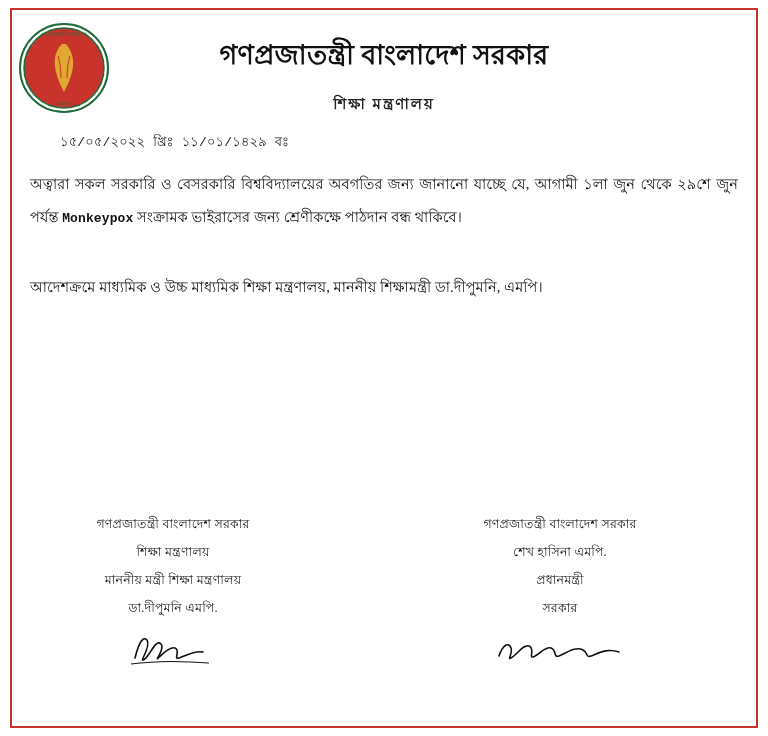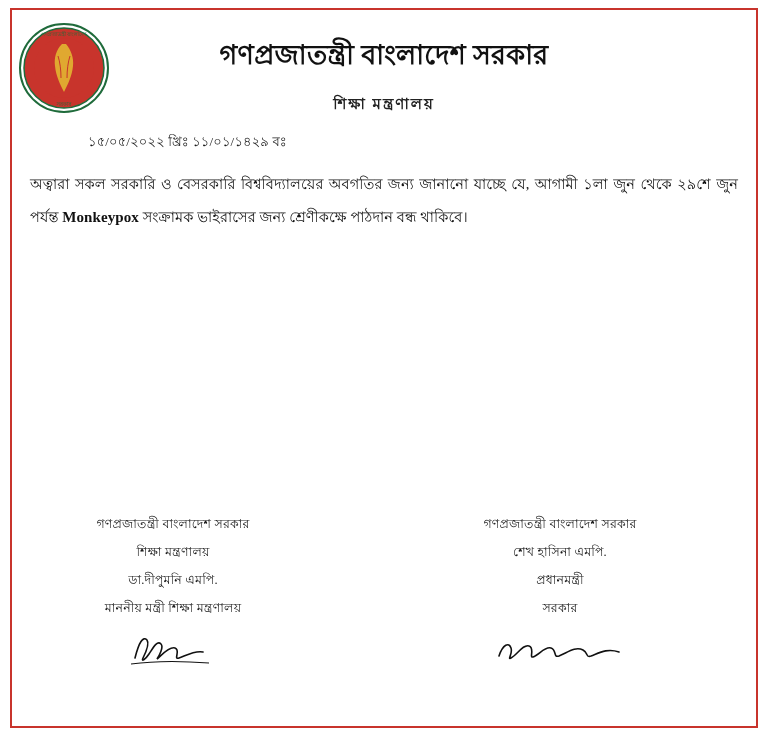--- a/index.html
+++ b/index.html
@@ -65,44 +65,45 @@
     right: 0;
     top: 92px;
     text-align: center;
     font-size: 15px;
     font-weight: bold;
     color: #222222;
     letter-spacing: 2px;
   }
   .doc-date {
     position: absolute;
-    left: 88px;
+    left: 60px;
     top: 132px;
     font-size: 13px;
     color: #1a1a1a;
     letter-spacing: 0.2px;
+    font-family: Liberation Mono, monospace;
   }
 
   
   .body-block {
     position: absolute;
     left: 30px;
     right: 30px;
     top: 168px;
   }
   .body-para {
     font-size: 14.5px;
     line-height: 33px;
     color: #111111;
     text-align: justify;
     letter-spacing: 0.1px;
   }
   .body-para .en {
-    font-family: Liberation Serif, serif;
-    font-size: 15px;
+    font-family: Liberation Mono, monospace;
+    font-size: 13px;
     font-weight: bold;
     margin-top: 40px;
   }
   .order-line {
     position: absolute;
     left: 30px;
     right: 30px;
     top: 272px;
     font-size: 14.5px;
     line-height: 30px;
@@ -161,26 +162,27 @@
   </div>
 
   <div class="doc-title">গণপ্রজাতন্ত্রী বাংলাদেশ সরকার</div>
   <div class="doc-subtitle">শিক্ষা মন্ত্রণালয়</div>
   <div class="doc-date">১৫/০৫/২০২২ খ্রিঃ ১১/০১/১৪২৯ বঃ</div>
 
   <div class="body-block">
     <div class="body-para"><span>অত্বারা সকল সরকারি ও বেসরকারি বিশ্ববিদ্যালয়ের অবগতির জন্য জানানো যাচ্ছে যে, আগামী ১লা জুন থেকে ২৯শে জুন পর্যন্ত </span><span class="en">Monkeypox</span><span> সংক্রামক ভাইরাসের জন্য শ্রেণীকক্ষে পাঠদান বন্ধ থাকিবে।</span></div>
   </div>
 
+  <div class="order-line">আদেশক্রমে মাধ্যমিক ও উচ্চ মাধ্যমিক শিক্ষা মন্ত্রণালয়, মাননীয় শিক্ষামন্ত্রী ডা.দীপুমনি, এমপি।</div>
 
   <div class="sig-left">
     <div class="sig-line">গণপ্রজাতন্ত্রী বাংলাদেশ সরকার</div>
     <div class="sig-line">শিক্ষা মন্ত্রণালয়</div>
+    <div class="sig-line">মাননীয় মন্ত্রী শিক্ষা মন্ত্রণালয়</div>
     <div class="sig-line">ডা.দীপুমনি এমপি.</div>
-    <div class="sig-line">মাননীয় মন্ত্রী শিক্ষা মন্ত্রণালয়</div>
     <div class="signature">
       <svg width="120" height="42" viewBox="0 0 120 42">
         <path d="M22 30 C26 14 30 8 34 12 C37 16 32 26 30 30 C28 34 32 32 36 26 C40 20 44 12 48 16 C51 19 46 28 44 31 C48 28 56 18 62 20 C68 22 60 32 66 30 C72 28 82 22 90 24" stroke="#111111" stroke-width="1.6" fill="none" stroke-linecap="round"></path>
         <path d="M18 36 C40 33 70 33 96 35" stroke="#111111" stroke-width="1.2" fill="none"></path>
       </svg>
     </div>
   </div>
 
   <div class="sig-right">
     <div class="sig-line">গণপ্রজাতন্ত্রী বাংলাদেশ সরকার</div>

